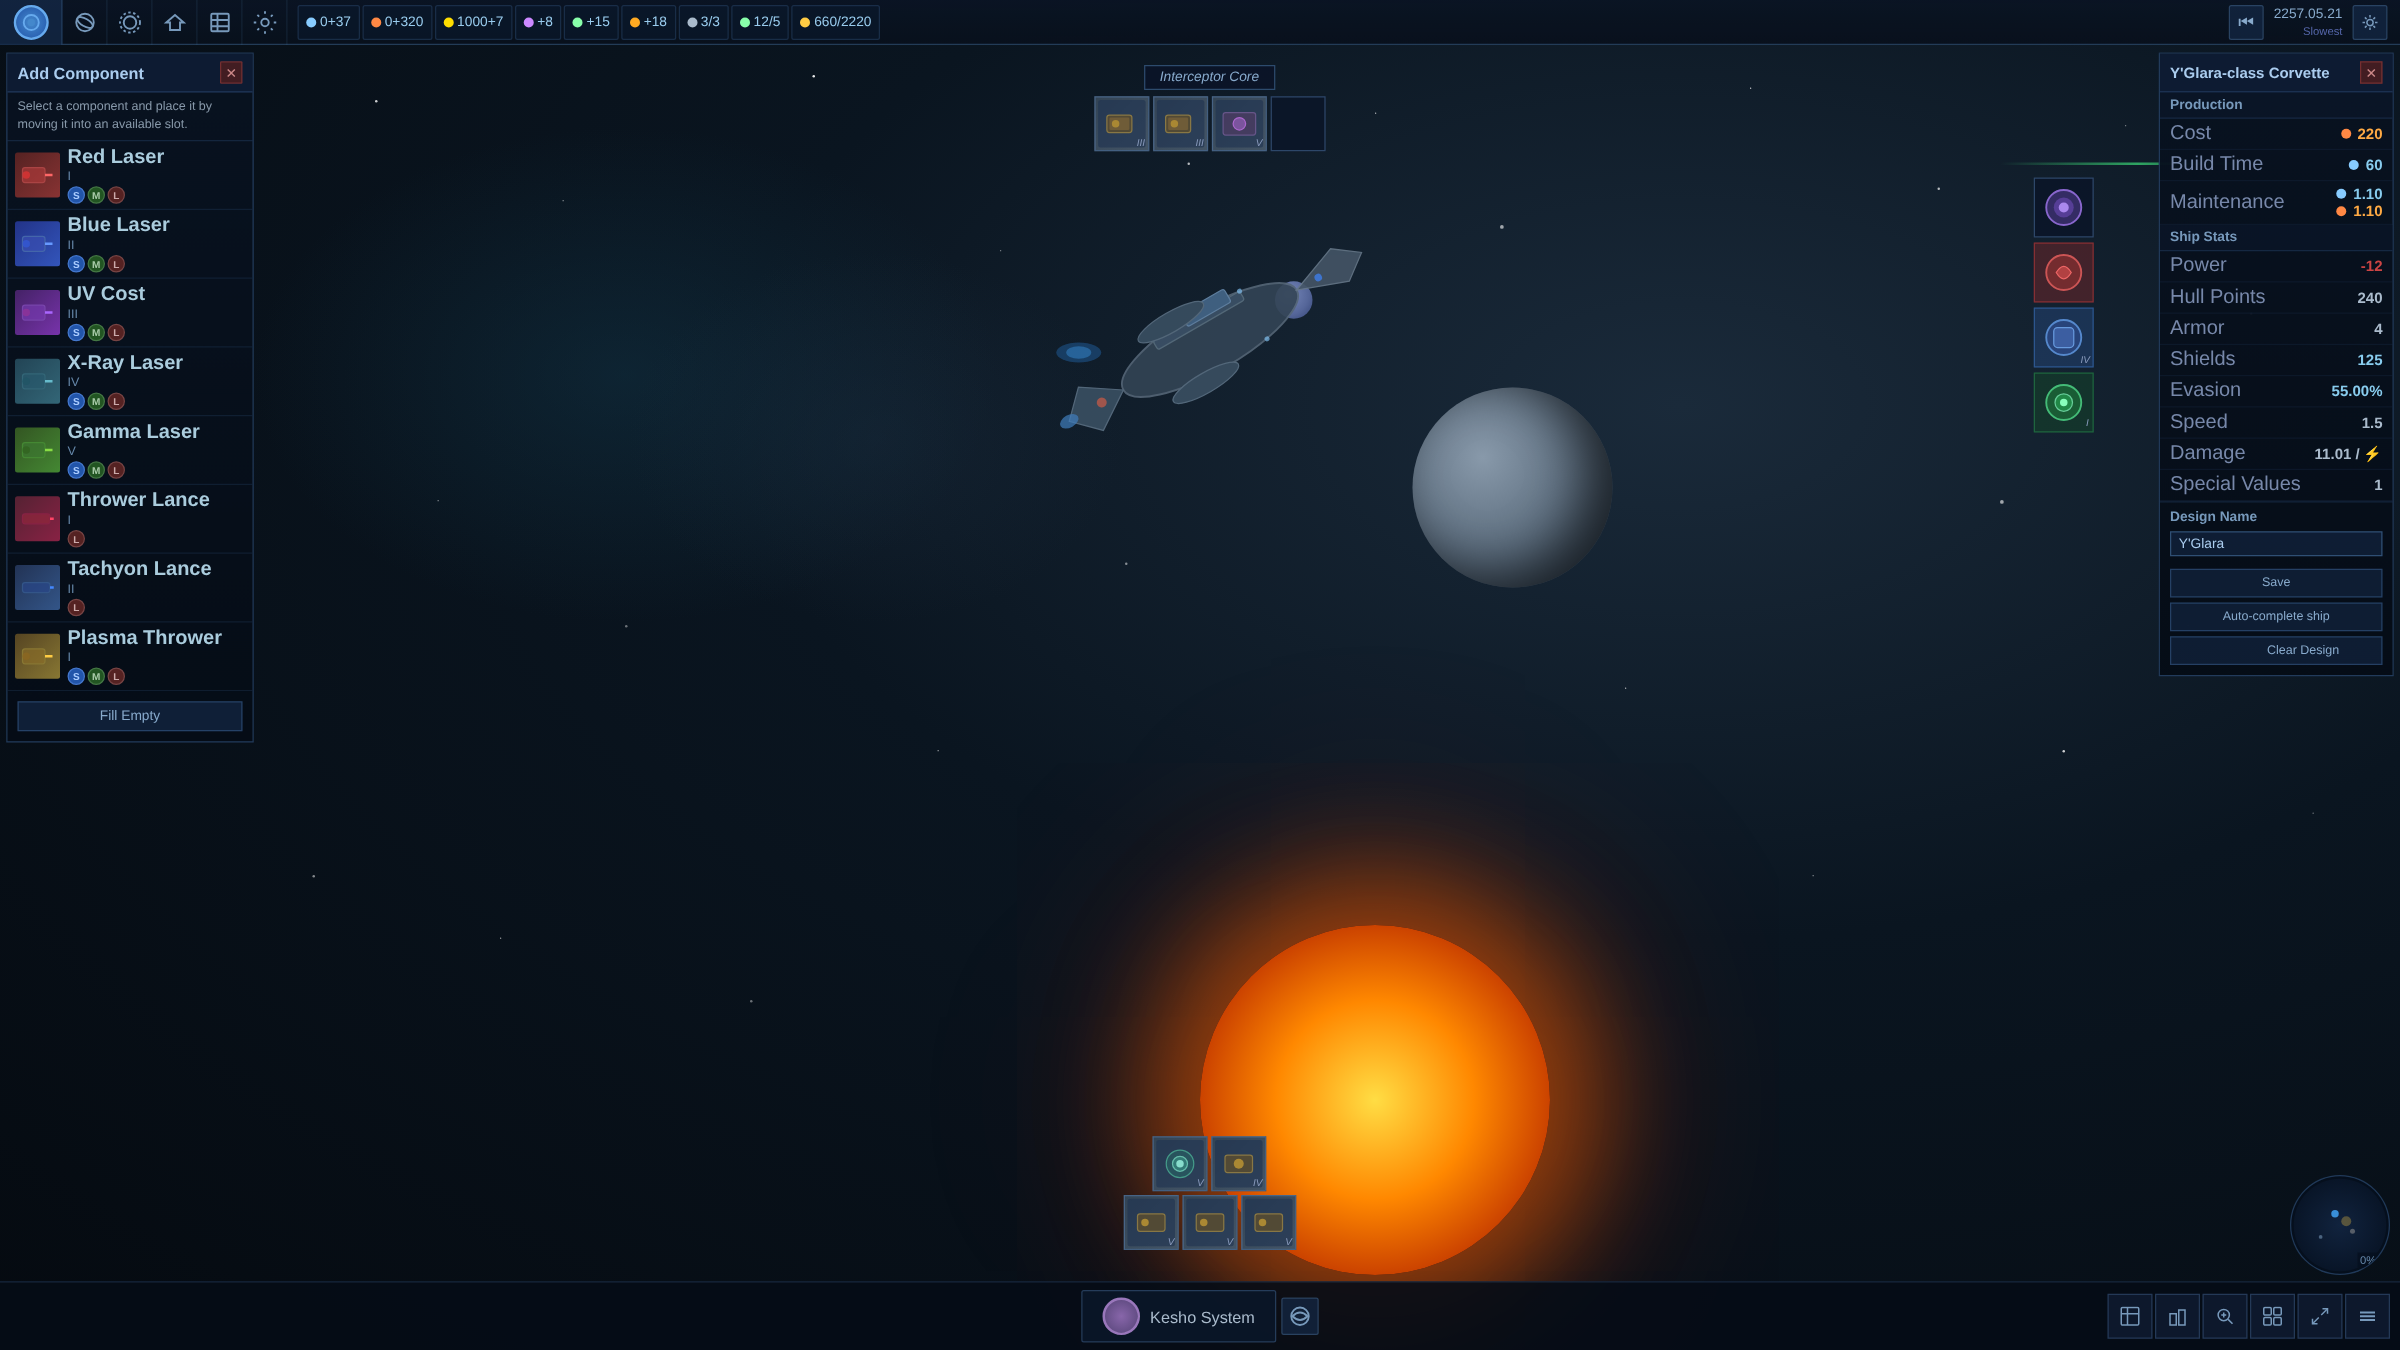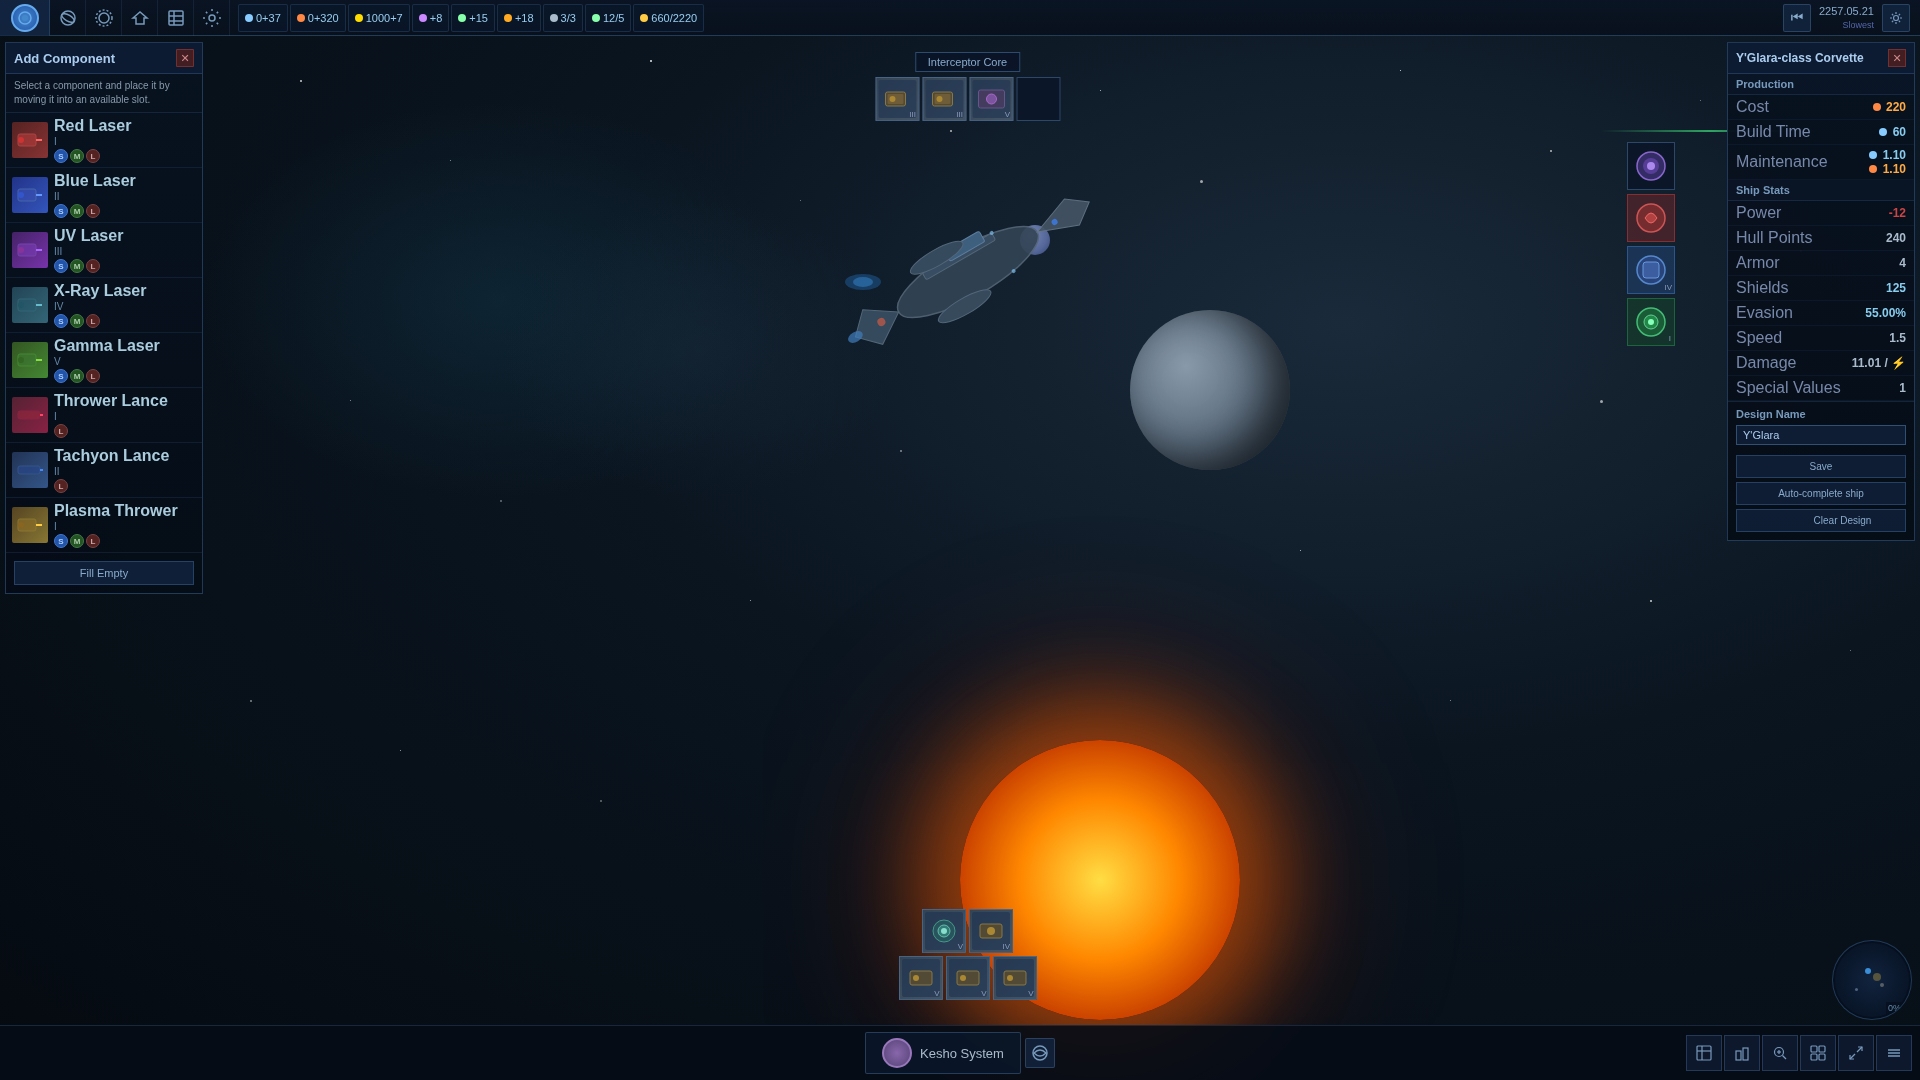--- a/index.html
+++ b/index.html
@@ -308,20 +308,21 @@
     }
 
     
     .ship-area {
       position: absolute;
       top: 42px;
       left: 210px;
       right: 195px;
       bottom: 60px;
       overflow: hidden;
+      font-style: italic;
     }
 
     .ship-slot {
       width: 44px; height: 44px;
       background: rgba(10,20,40,0.7);
       border: 1px solid rgba(80,120,170,0.5);
       display: flex; align-items: center; justify-content: center;
       position: relative;
       cursor: pointer;
     }
@@ -788,21 +789,21 @@
 
     <div class="component-item">
       <div class="component-icon icon-uv-laser">
         <svg width="28" height="28" viewBox="0 0 28 28">
           <rect x="2" y="8" width="18" height="12" rx="2" fill="rgba(120,60,180,0.6)" stroke="#7744aa" stroke-width="1"></rect>
           <line x1="20" y1="14" x2="26" y2="14" stroke="#aa66ff" stroke-width="2"></line>
           <circle cx="5" cy="14" r="3" fill="#883399"></circle>
         </svg>
       </div>
       <div class="component-info">
-        <div class="component-name">UV Laser</div>
+        <div class="component-name">UV Cost</div>
         <div class="component-tier">III</div>
         <div class="size-badges">
           <span class="size-badge badge-s">S</span>
           <span class="size-badge badge-m">M</span>
           <span class="size-badge badge-l">L</span>
         </div>
       </div>
     </div>
 
     <div class="component-item">

